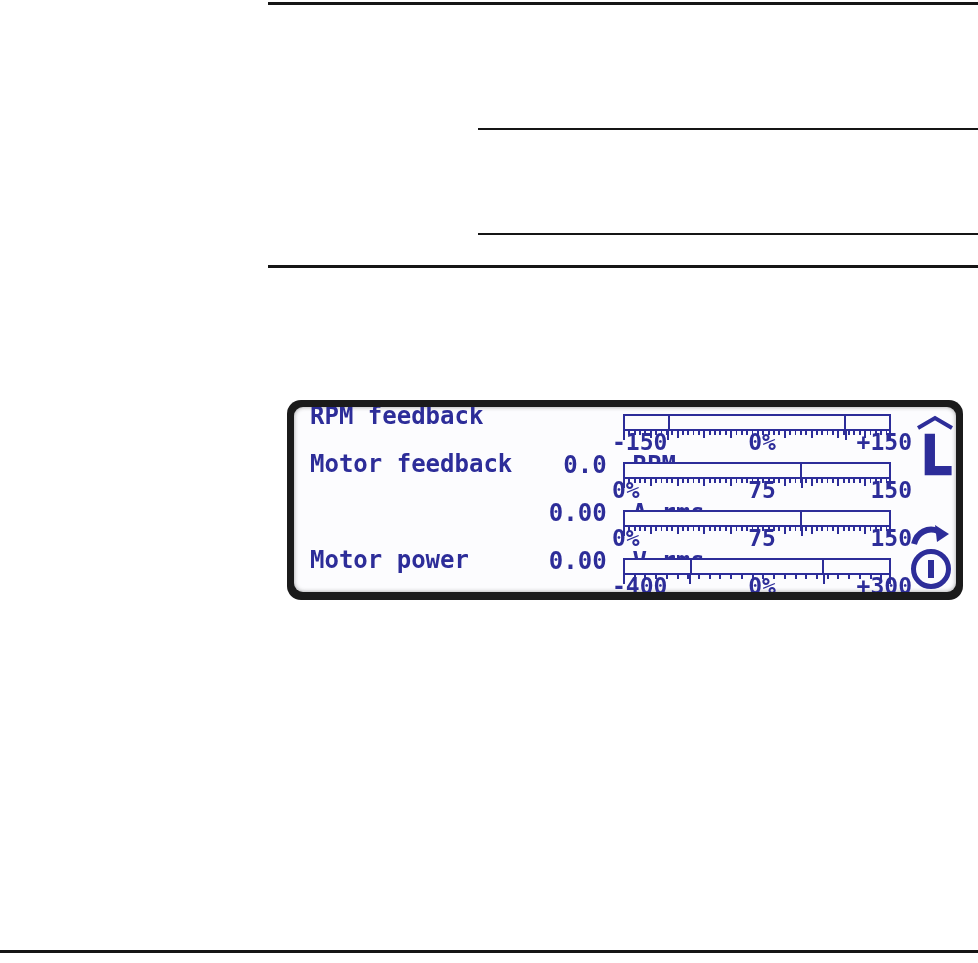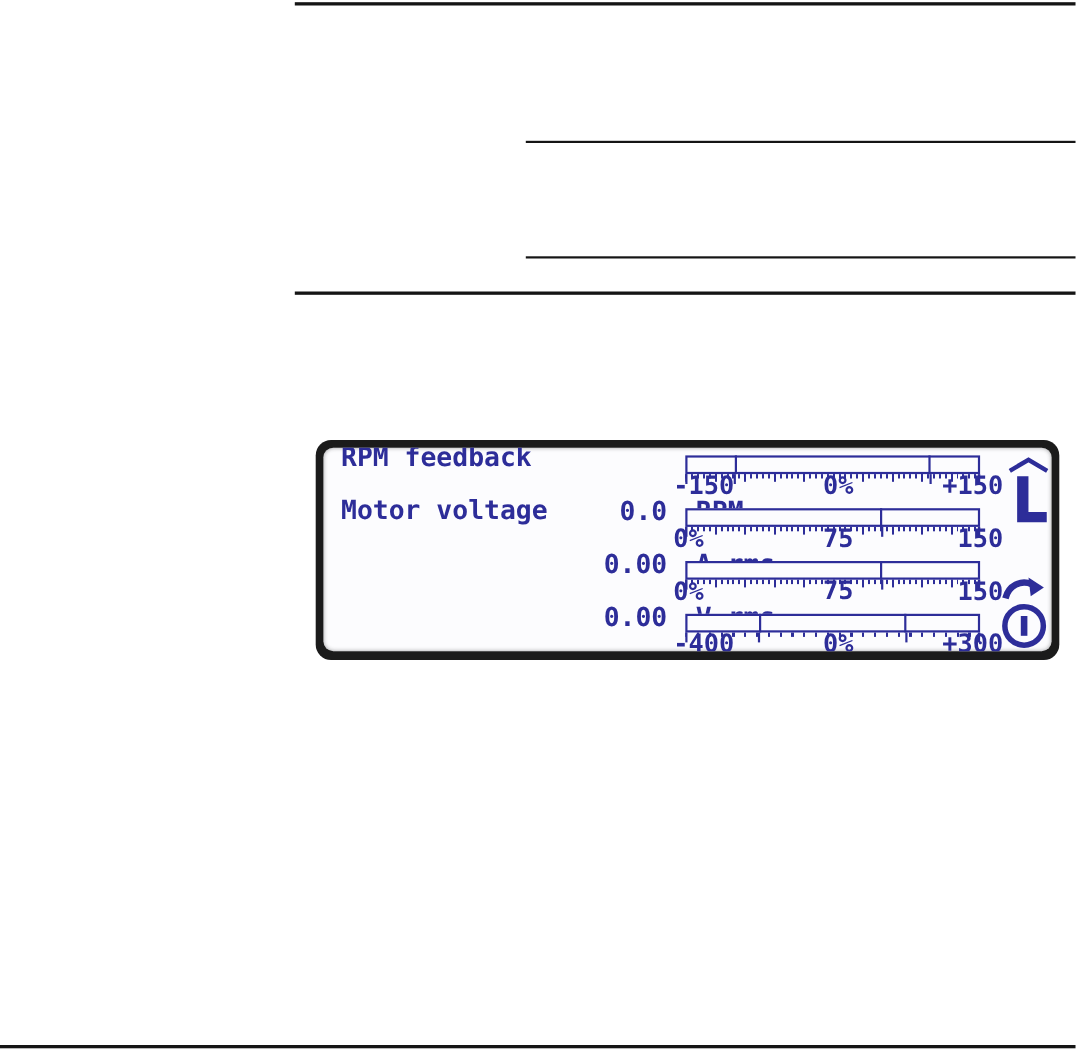--- a/index.html
+++ b/index.html
@@ -92,21 +92,21 @@
           <div class="tick-t" style="left:calc(83.3% - 1px);"></div>
           <div class="tick-t" style="right:0;"></div>
         </div>
       </div>
       <div class="scale" style="top:25px;">
         <span class="s-left">-150</span>
         <span class="s-mid">0%</span>
         <span class="s-right">+150</span>
       </div>
 
-      <div class="sig-name" style="top:45px;">Motor voltage</div>
+      <div class="sig-name" style="top:45px;">Motor feedback</div>
       <div class="value-line" style="top:70px;">
         <span class="num">0.00</span><span class="unit">A rms</span>
       </div>
       <div class="gauge" style="top:55px;">
         <div class="bar">
           <div class="mark" style="left:calc(66.7% - 1px);"></div>
         </div>
         <div class="ruler">
           <div class="ticks-s"></div>
           <div class="ticks-m"></div>
@@ -135,20 +135,21 @@
           <div class="tick-t" style="left:calc(66.7% - 1px);"></div>
           <div class="tick-t" style="right:0;"></div>
         </div>
       </div>
       <div class="scale" style="top:121px;">
         <span class="s-left">0%</span>
         <span class="s-mid">75</span>
         <span class="s-right">150</span>
       </div>
 
+      <div class="sig-name" style="top:141px;">Motor power</div>
       <div class="value-line" style="top:166px;">
         
       </div>
       <div class="gauge" style="top:151px;">
         <div class="bar">
           <div class="mark" style="left:calc(25% - 1px);"></div>
           <div class="mark" style="left:calc(75% - 1px);"></div>
         </div>
         <div class="ruler">
           <div class="ticks-s coarse"></div>

